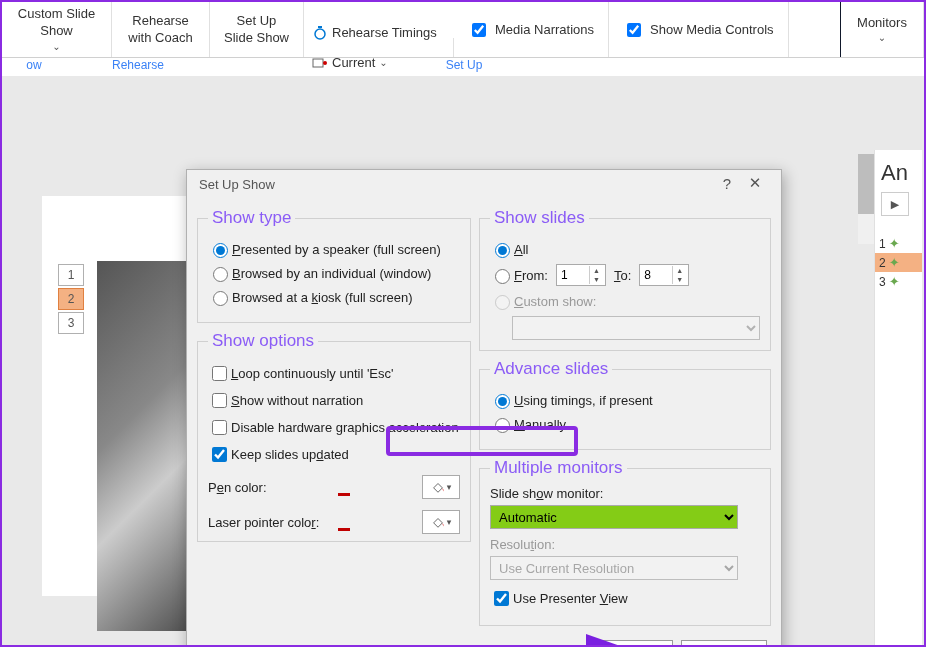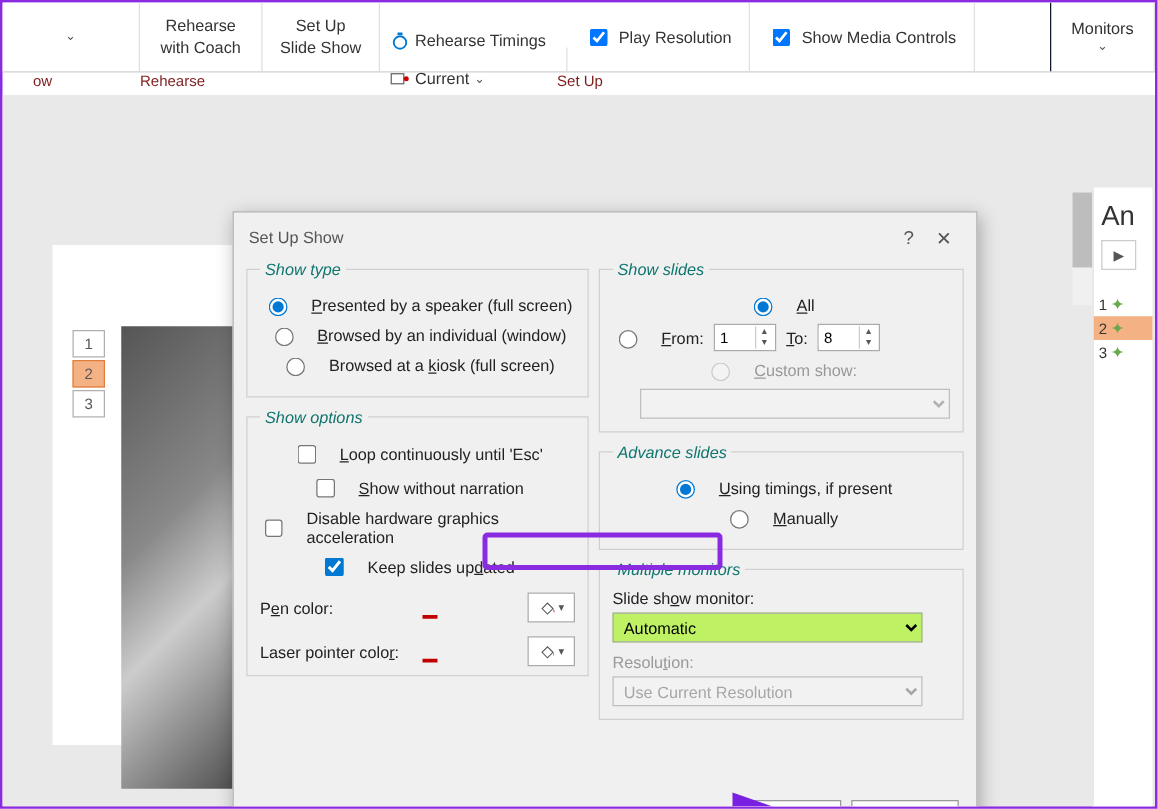--- a/index.html
+++ b/index.html
@@ -9,51 +9,51 @@
   .ribbon { display: flex; border-bottom: 1px solid #d0d0d0; height: 56px; background: #fff; user-select: none; }
   .ribbon-group { border-right: 1px solid #e0e0e0; display: flex; flex-direction: column; align-items: center; justify-content: center; padding: 2px 10px; font-size: 13px; color: #333; text-align: center; line-height: 1.3; }
   .ribbon-chev { font-size: 10px; color: #555; }
   .ribbon-checks { display: flex; flex-direction: column; justify-content: center; gap: 2px; padding: 4px 14px; font-size: 13px; color: #333; }
   .ribbon-checks label { display: flex; align-items: center; gap: 6px; }
   .ribbon-checks input { width: 14px; height: 14px; }
   .ribbon-small-stack { display: flex; flex-direction: column; justify-content: center; font-size: 13px; color: #333; padding: 2px 8px; gap: 14px; margin-top: 36px; }
   .ribbon-small-stack .row { display: flex; align-items: center; gap: 4px; }
   .mini-icon { width: 16px; height: 16px; display: inline-flex; align-items: center; justify-content: center; }
 
-  .group-labels { display: flex; font-size: 12px; color: #7f1d1d; height: 18px; }
+  .group-labels { display: flex; font-size: 12px; color: #3b82f6; height: 18px; }
   .gl { text-align: center; }
 
   
   .edit-area { position: relative; height: 573px; background: #e9e9e9; }
   .slide-canvas { position: absolute; left: 40px; top: 120px; width: 660px; height: 400px; background: #fff; }
   .thumb-col { position: absolute; left: 56px; top: 188px; width: 30px; }
   .thumb { width: 26px; height: 22px; border: 1px solid #b0b0b0; background: #fff; margin-bottom: 2px; font-size: 12px; text-align: center; line-height: 20px; color: #555; }
   .thumb.sel { background: #f4b183; border-color: #e08040; }
   .photo { position: absolute; left: 95px; top: 185px; width: 108px; height: 370px; background: linear-gradient(135deg,#555 0%,#888 40%,#ccc 60%,#444 100%); }
 
   
   .dialog { position: absolute; left: 184px; top: 93px; width: 596px; height: 510px; background: #f0f0f0; border: 1px solid #b0b0b0; box-shadow: 2px 4px 14px rgba(0,0,0,0.3); }
-  .dlg-title { height: 34px; display: flex; align-items: flex-start; padding: 12px 12px; font-size: 13px; color: #555; }
+  .dlg-title { height: 34px; display: flex; align-items: flex-end; padding: 12px 12px; font-size: 13px; color: #555; }
   .dlg-title .spacer { flex: 1; }
   .dlg-title .tbtn { width: 28px; text-align: center; font-size: 15px; color: #555; cursor: pointer; }
   .dlg-body { display: flex; padding: 4px 10px 0 10px; gap: 8px; }
   .col { flex: 1; }
   fieldset { border: 1px solid #d0d0d0; margin: 0 0 8px 0; padding: 6px 10px 10px 10px; }
-  legend { font-size: 13px; color: #0f766e; padding: 0 4px; font-style: italic; }
-  .radio-row, .check-row { display: flex; align-items: center; gap: 16px; font-size: 13px; color: #222; margin: 6px 0; justify-content: center; }
+  legend { font-size: 17px; color: #8b5cf6; padding: 0 4px; }
+  .radio-row, .check-row { display: flex; align-items: center; gap: 1px; font-size: 13px; color: #222; margin: 6px 0; }
   .radio-row input, .check-row input { width: 15px; height: 15px; accent-color: #0078d4; }
   .disabled { color: #999; }
   .mn { text-decoration: underline; text-decoration-color: inherit; }
   .spin { width: 50px; height: 22px; border: 1px solid #aaa; background: #fff; display: inline-flex; align-items: center; }
   .spin input { border: none; width: 32px; font-size: 12px; padding: 0 4px; outline: none; }
   .spin .ud { width: 14px; display: flex; flex-direction: column; border-left: 1px solid #ccc; }
   .spin .ud span { font-size: 7px; text-align: center; line-height: 9px; color: #555; cursor: pointer; }
   .lbl { font-size: 13px; color: #222; }
   .lbl.dis { color: #999; }
-  .combo { width: 248px; height: 24px; border: 1px solid #aaa; background: #bef264; font-size: 13px; padding: 0 4px; }
+  .combo { width: 248px; height: 24px; border: 1px solid #aaa; background: #84cc16; font-size: 13px; padding: 0 4px; }
   .color-btn { width: 38px; height: 24px; border: 1px solid #aaa; background: #fff; display: inline-flex; align-items: center; justify-content: center; gap: 2px; }
   .color-swatch { width: 12px; height: 3px; background: #c00000; display: block; }
   .bucket { width: 14px; height: 14px; }
   .dlg-buttons { position: absolute; right: 14px; bottom: 12px; display: flex; gap: 8px; }
   .btn { width: 86px; height: 26px; border: 1px solid #999; background: #fdfdfd; font-size: 13px; color: #222; cursor: pointer; }
 
   .highlight-box { position: absolute; border: 4px solid #8a2be2; border-radius: 4px; pointer-events: none; }
 
   
   .right-panel { position: absolute; right: 2px; top: 74px; width: 48px; height: 560px; background: #fff; border-left: 1px solid #e0e0e0; }
@@ -69,20 +69,22 @@
 
   .arrow-annot { position: absolute; pointer-events: none; }
 
   .from-row { display: flex; align-items: center; gap: 8px; margin: 4px 0; }
 </style>
 </head>
 <body>
 
 <div class="ribbon">
   <div class="ribbon-group" style="width:110px">
+    <span style="white-space:pre-line">Custom Slide
+Show</span>
     <span class="ribbon-chev">⌄</span>
   </div>
   <div class="ribbon-group" style="width:98px">
     <span style="white-space:pre-line">Rehearse
 with Coach</span>
   </div>
   <div class="ribbon-group" style="width:94px">
     <span style="white-space:pre-line">Set Up
 Slide Show</span>
   </div>
@@ -103,21 +105,21 @@
             <circle cx="13" cy="8" r="2" fill="#c00"></circle>
           </svg>
       </span>
       <span>Current</span>
       <span class="ribbon-chev">⌄</span>
     </div>
   </div>
   <div class="ribbon-checks" style="border-right:1px solid #e0e0e0; flex:0 0 auto">
     <label>
         <input type="checkbox" checked="" style="">
-        <span>Play Resolution</span>
+        <span>Media Narrations</span>
       </label>
   </div>
   <div class="ribbon-checks" style="border-right:1px solid #e0e0e0; flex:0 0 auto">
     <label>
         <input type="checkbox" checked="" style="">
         <span>Show Media Controls</span>
       </label>
   </div>
   <div style="flex:1"></div>
   <div class="ribbon-group" style="width:84px;border-left:1px solid #0f172a">
@@ -257,20 +259,24 @@
               <input type="radio" name="adv" style="">
               <span><span class="mn">M</span>anually</span>
             </label>
         </fieldset>
         <fieldset>
           <legend>Multiple monitors</legend>
           <div class="lbl" style="margin:2px 0 4px 0">Slide sh<span class="mn">o</span>w monitor:</div>
           <select class="combo"><option>Automatic</option></select>
           <div class="lbl dis" style="margin:8px 0 4px 0">Resolu<span class="mn" style="text-decoration-color:#999">t</span>ion:</div>
           <select class="combo" disabled="" style="background:#f4f4f4;color:#888"><option>Use Current Resolution</option></select>
+          <label class="check-row" style="margin-top:8px">
+              <input type="checkbox" checked="" style="">
+              <span>Use Presenter <span class="mn">V</span>iew</span>
+            </label>
         </fieldset>
       </div>
     </div>
     <div class="dlg-buttons">
       <button class="btn">OK</button>
       <button class="btn">Cancel</button>
     </div>
   </div>
 
   <div class="highlight-box" style="left:384px; top:350px; width:192px; height:30px"></div>

